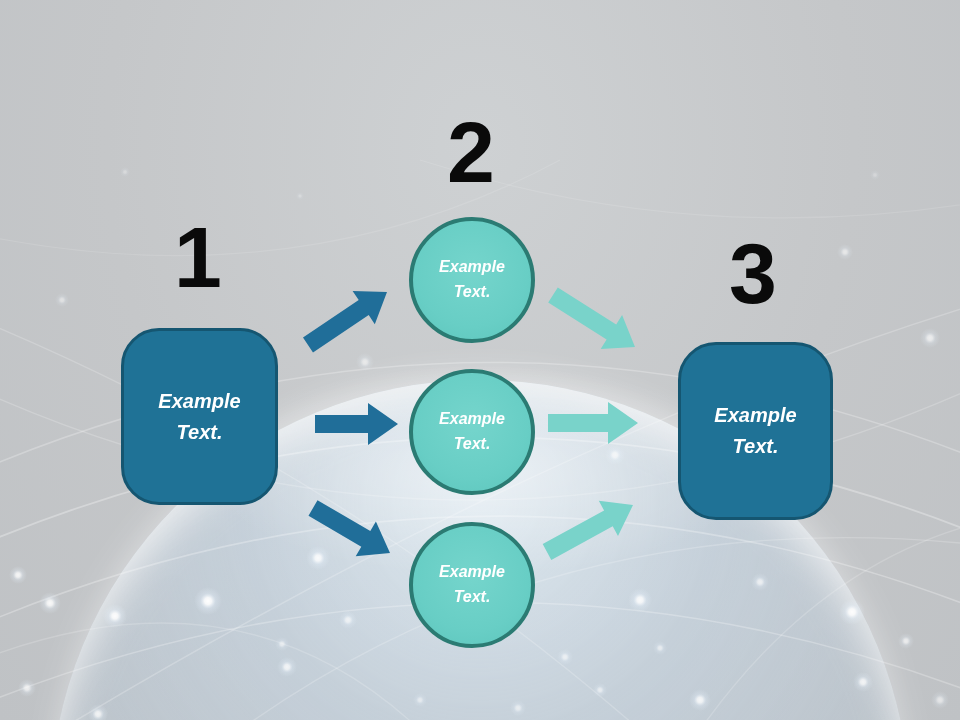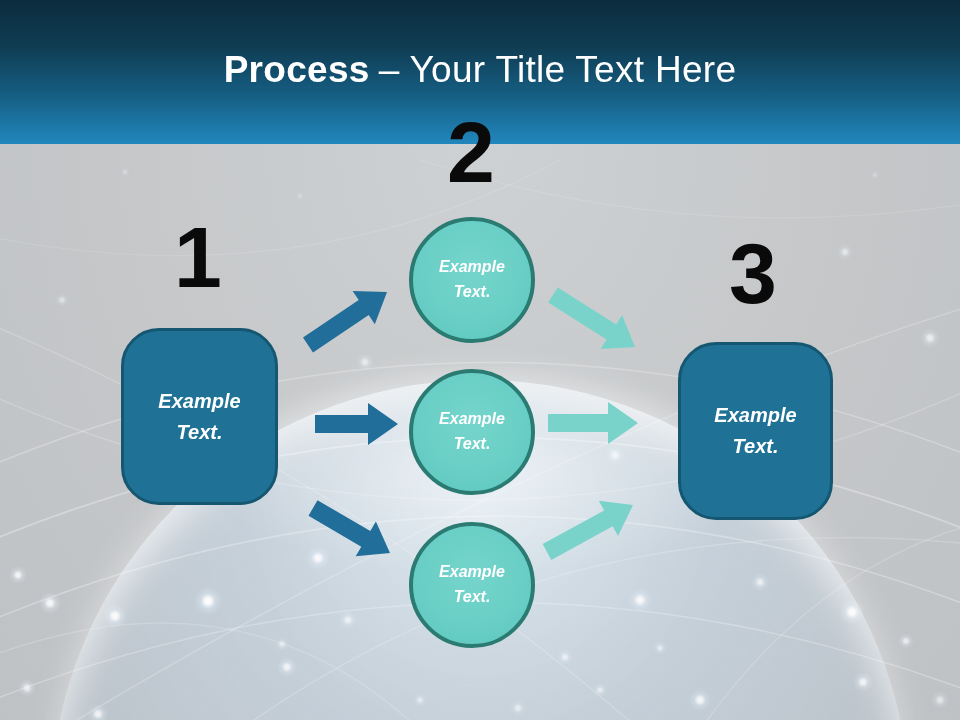--- a/index.html
+++ b/index.html
@@ -142,25 +142,20 @@
         <circle cx="420" cy="700" r="7" fill="url(#ng)" opacity="0.55"></circle>
         <circle cx="940" cy="700" r="9" fill="url(#ng)" opacity="0.6"></circle>
         <circle cx="615" cy="455" r="10" fill="url(#ng)" opacity="0.7"></circle>
         <circle cx="125" cy="172" r="5" fill="url(#ng)" opacity="0.35"></circle>
         <circle cx="300" cy="196" r="4" fill="url(#ng)" opacity="0.3"></circle>
         <circle cx="875" cy="175" r="5" fill="url(#ng)" opacity="0.3"></circle>
       </g>
     </svg>
   </div>
 
-  <header class="titlebar">
-    <h1 class="slide-title">
-      <span class="t-bold">Process</span><span class="t-rest">– Your Title Text Here</span>
-    </h1>
-  </header>
 
   <div class="num num1">1</div>
   <div class="num num2">2</div>
   <div class="num num3">3</div>
 
   <svg class="arrows" width="960" height="720" viewBox="0 0 960 720">
     <path class="arrow-dark" d="M313,352.5 L368.7,315.1 L374.8,324.2 L387,292 L352.6,291 L358.7,300.1 L303,337.5 Z"></path>
     <path class="arrow-dark" d="M315,415 L368,415 L368,403 L398,424 L368,445 L368,433 L315,433 Z"></path>
     <path class="arrow-dark" d="M308.5,515.8 L361.3,546.7 L355.7,556.2 L390,553 L375.9,521.6 L370.3,531.1 L317.5,500.2 Z"></path>
     <path class="arrow-light" d="M548.2,302.6 L606.6,339.6 L600.7,348.9 L635,347 L622.1,315.1 L616.2,324.4 L557.8,287.4 Z"></path>

